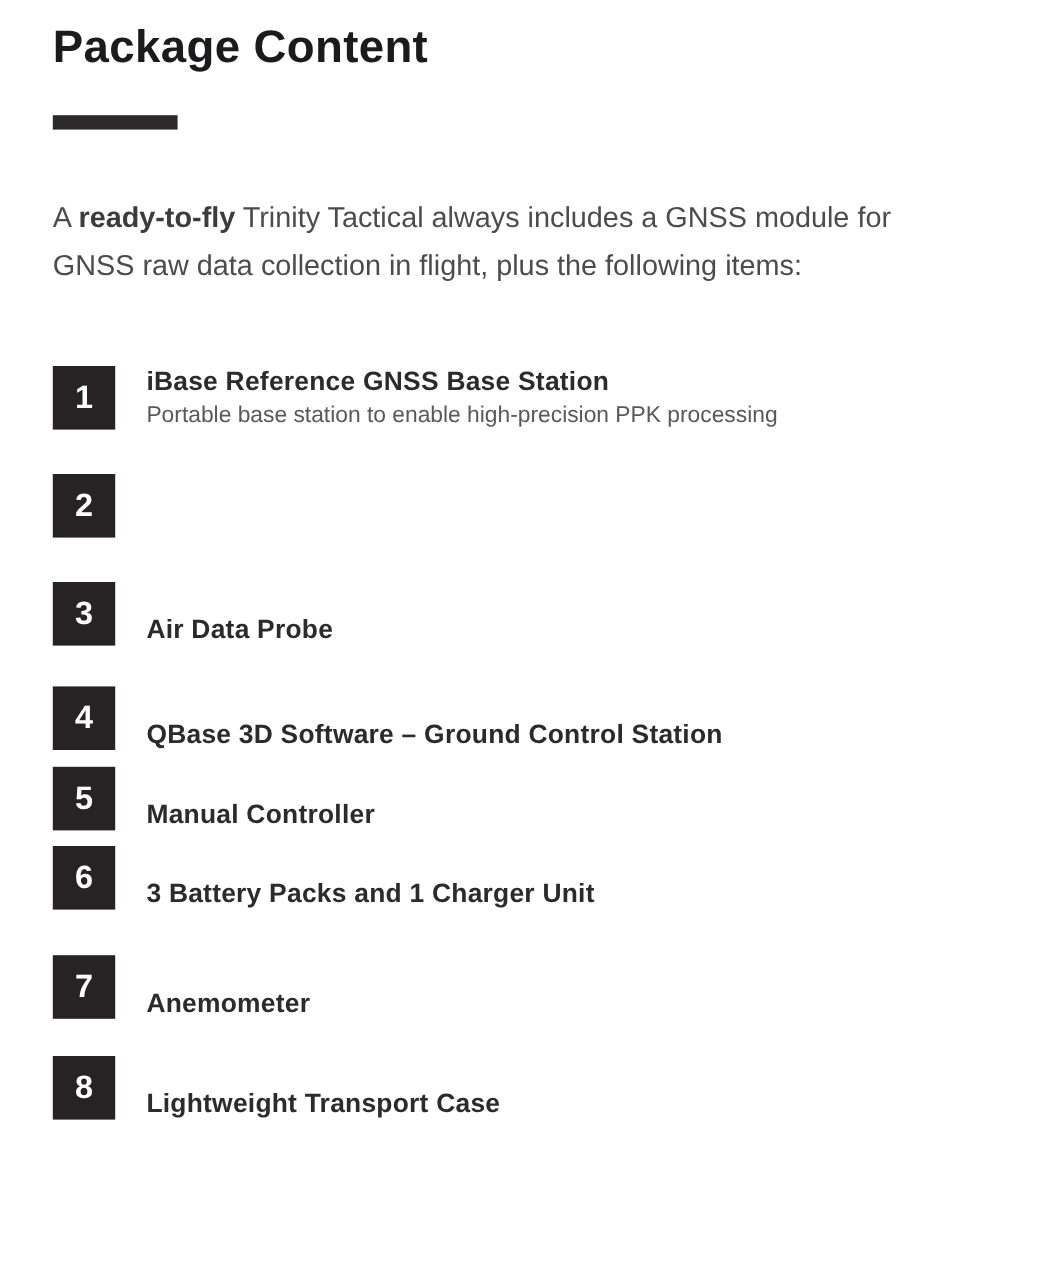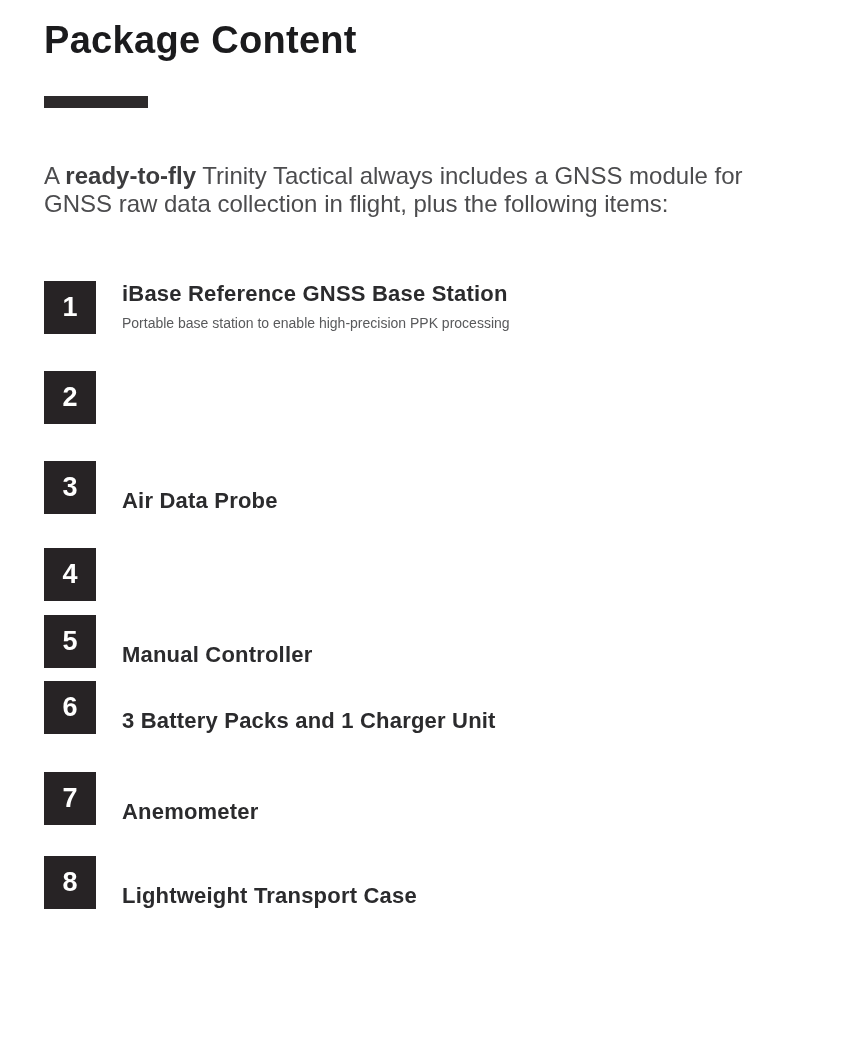--- a/index.html
+++ b/index.html
@@ -33,21 +33,21 @@
   .title-divider {
     width: 104px;
     height: 12px;
     background: var(--divider);
     margin-top: 34px;
   }
   .intro-paragraph {
     margin-top: 54px;
     max-width: 792px;
     font-size: 24px;
-    line-height: 28px;
+    line-height: 40px;
     color: var(--body-text);
   }
   .intro-bold {
     font-weight: 700;
     color: #3c3c3e;
   }
   .package-list {
     margin-top: 63px;
     list-style: none;
   }
@@ -85,21 +85,21 @@
   }
   .item-title {
     font-size: 22px;
     font-weight: 700;
     line-height: 26px;
     color: #2b2b2d;
     letter-spacing: 0.2px;
   }
   .item-description {
     margin-top: 4px;
-    font-size: 14px;
+    font-size: 19px;
     line-height: 24px;
     color: var(--description-text);
   }
 </style>
 </head>
 <body>
 
 <div class="page">
 
   <h1 class="page-title">Package Content</h1>
@@ -125,20 +125,21 @@
     <li class="package-item">
       <div class="item-badge">3</div>
       <div class="item-text">
         <div class="item-title">Air Data Probe</div>
       </div>
     </li>
 
     <li class="package-item">
       <div class="item-badge">4</div>
       <div class="item-text">
+        <div class="item-title">QBase 3D Software – Ground Control Station</div>
       </div>
     </li>
 
     <li class="package-item">
       <div class="item-badge">5</div>
       <div class="item-text">
         <div class="item-title">Manual Controller</div>
       </div>
     </li>
 

